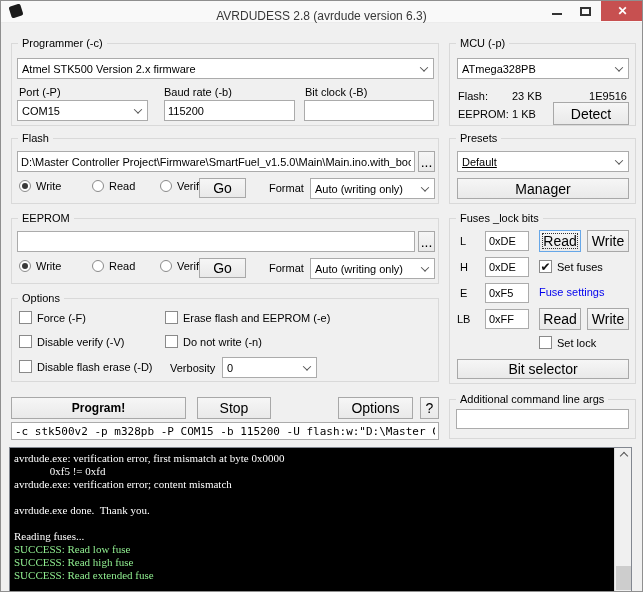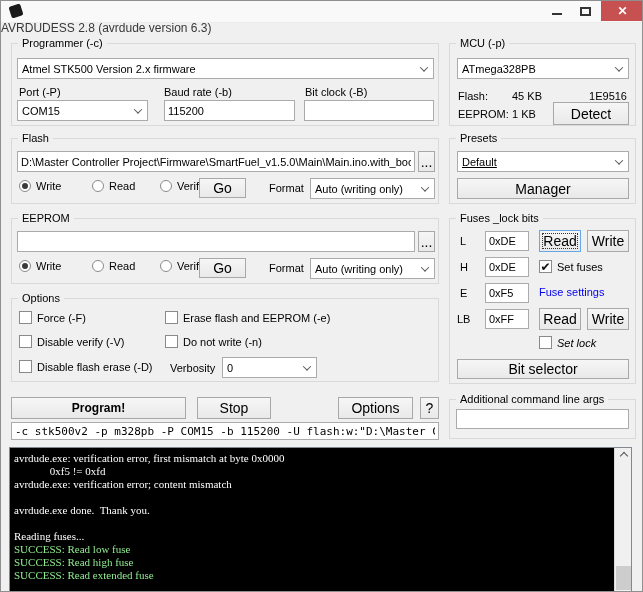--- a/index.html
+++ b/index.html
@@ -5,21 +5,21 @@
   html,body{margin:0;padding:0;background:#d7d7d7;}
   *{box-sizing:border-box;}
   #win{
     position:relative;width:643px;height:592px;background:#f0f0f0;
     border:1px solid #8f8f8f;overflow:hidden;
     font-family:"Liberation Sans",sans-serif;font-size:11px;color:#000;
   }
   
   #titlebar{position:absolute;left:0;top:0;width:100%;height:22px;background:#f9f9f9;border-bottom:1px solid #ececec;}
   #appicon{position:absolute;left:9px;top:4px;width:12px;height:12px;background:#1a1a1a;border-radius:2px;transform:rotate(-18deg);}
-  #title{position:absolute;left:0;top:20px;width:100%;text-align:left;font-size:12px;color:#383838;}
+  #title{position:absolute;left:0;top:8px;width:100%;text-align:center;font-size:12px;color:#383838;}
   .wbtn{position:absolute;top:0;height:20px;display:flex;align-items:center;justify-content:center;cursor:default;}
   #minbtn{left:543px;width:26px;}
   #maxbtn{left:571px;width:26px;}
   #closebtn{left:600px;width:43px;background:var(--close,#C75050);color:#fff;font-size:12px;font-weight:bold;}
   #minbtn .glyph{width:10px;height:2px;background:#333;margin-top:6px;}
   #maxbtn .glyph{width:11px;height:9px;border:2px solid #333;background:transparent;}
   
   .group{position:absolute;border:1px solid #d9d9d9;}
   .glabel{position:absolute;top:-8px;left:6px;background:#f0f0f0;padding:0 4px;line-height:14px;white-space:nowrap;}
   
@@ -84,21 +84,21 @@
     <input class="tinput" style="left: 292px; top: 56px; width: 130px; height: 21px;" value="">
   </div>
 
   <div class="group" style="left:448px;top:42px;width:187px;height:83px;">
     <span class="glabel">MCU (-p)</span>
     <div class="combo" style="left:7px;top:14px;width:172px;height:21px;gap:42px;">
       <span>ATmega328PB</span>
       <span class="chev down"></span>
     </div>
     <span class="lbl" style="left:8px;top:46px;">Flash:</span>
-    <span class="lbl" style="left:62px;top:46px;">45 KB</span>
+    <span class="lbl" style="left:62px;top:46px;">23 KB</span>
     <span class="lbl" style="right:8px;top:46px;">1E9516</span>
     <span class="lbl" style="left:8px;top:64px;">EEPROM:</span>
     <span class="lbl" style="left:62px;top:64px;">1 KB</span>
     <div class="btn" style="left:103px;top:58px;width:76px;height:23px;">Detect</div>
   </div>
 
   <div class="group" style="left:10px;top:137px;width:428px;height:66px;">
     <span class="glabel">Flash</span>
     <input class="tinput" style="left: 5px; top: 12px; width: 398px; height: 21px;" value="D:\Master Controller Project\Firmware\SmartFuel_v1.5.0\Main\Main.ino.with_boo">
     <div class="btn" style="left:406px;top:12px;width:17px;height:21px;">...</div>
@@ -167,21 +167,21 @@
       <span class="cb checked"></span>
       <span>Set fuses</span>
     </div>
     <span class="lbl" style="left:10px;top:68px;">E</span>
     <input class="tinput" style="left: 35px; top: 64px; width: 44px; height: 20px;" value="0xF5">
     <span class="lbl link" style="left:89px;top:67px;">Fuse settings</span>
     <span class="lbl" style="left:7px;top:94px;">LB</span>
     <input class="tinput" style="left: 35px; top: 90px; width: 44px; height: 20px;" value="0xFF">
     <div class="btn" style="left:89px;top:89px;width:42px;height:22px;">Read</div>
     <div class="btn" style="left:137px;top:89px;width:42px;height:22px;">Write</div>
-    <div class="ctl" style="left:89px;top:117px;font-style:italic;">
+    <div class="ctl" style="left:89px;top:117px;">
       <span class="cb"></span>
       <span>Set lock</span>
     </div>
     <div class="btn" style="left:7px;top:140px;width:172px;height:20px;">Bit selector</div>
   </div>
 
   <div class="group" style="left:10px;top:297px;width:428px;height:84px;">
     <span class="glabel">Options</span>
     <div class="ctl" style="left:7px;top:12px;">
       <span class="cb"></span>

